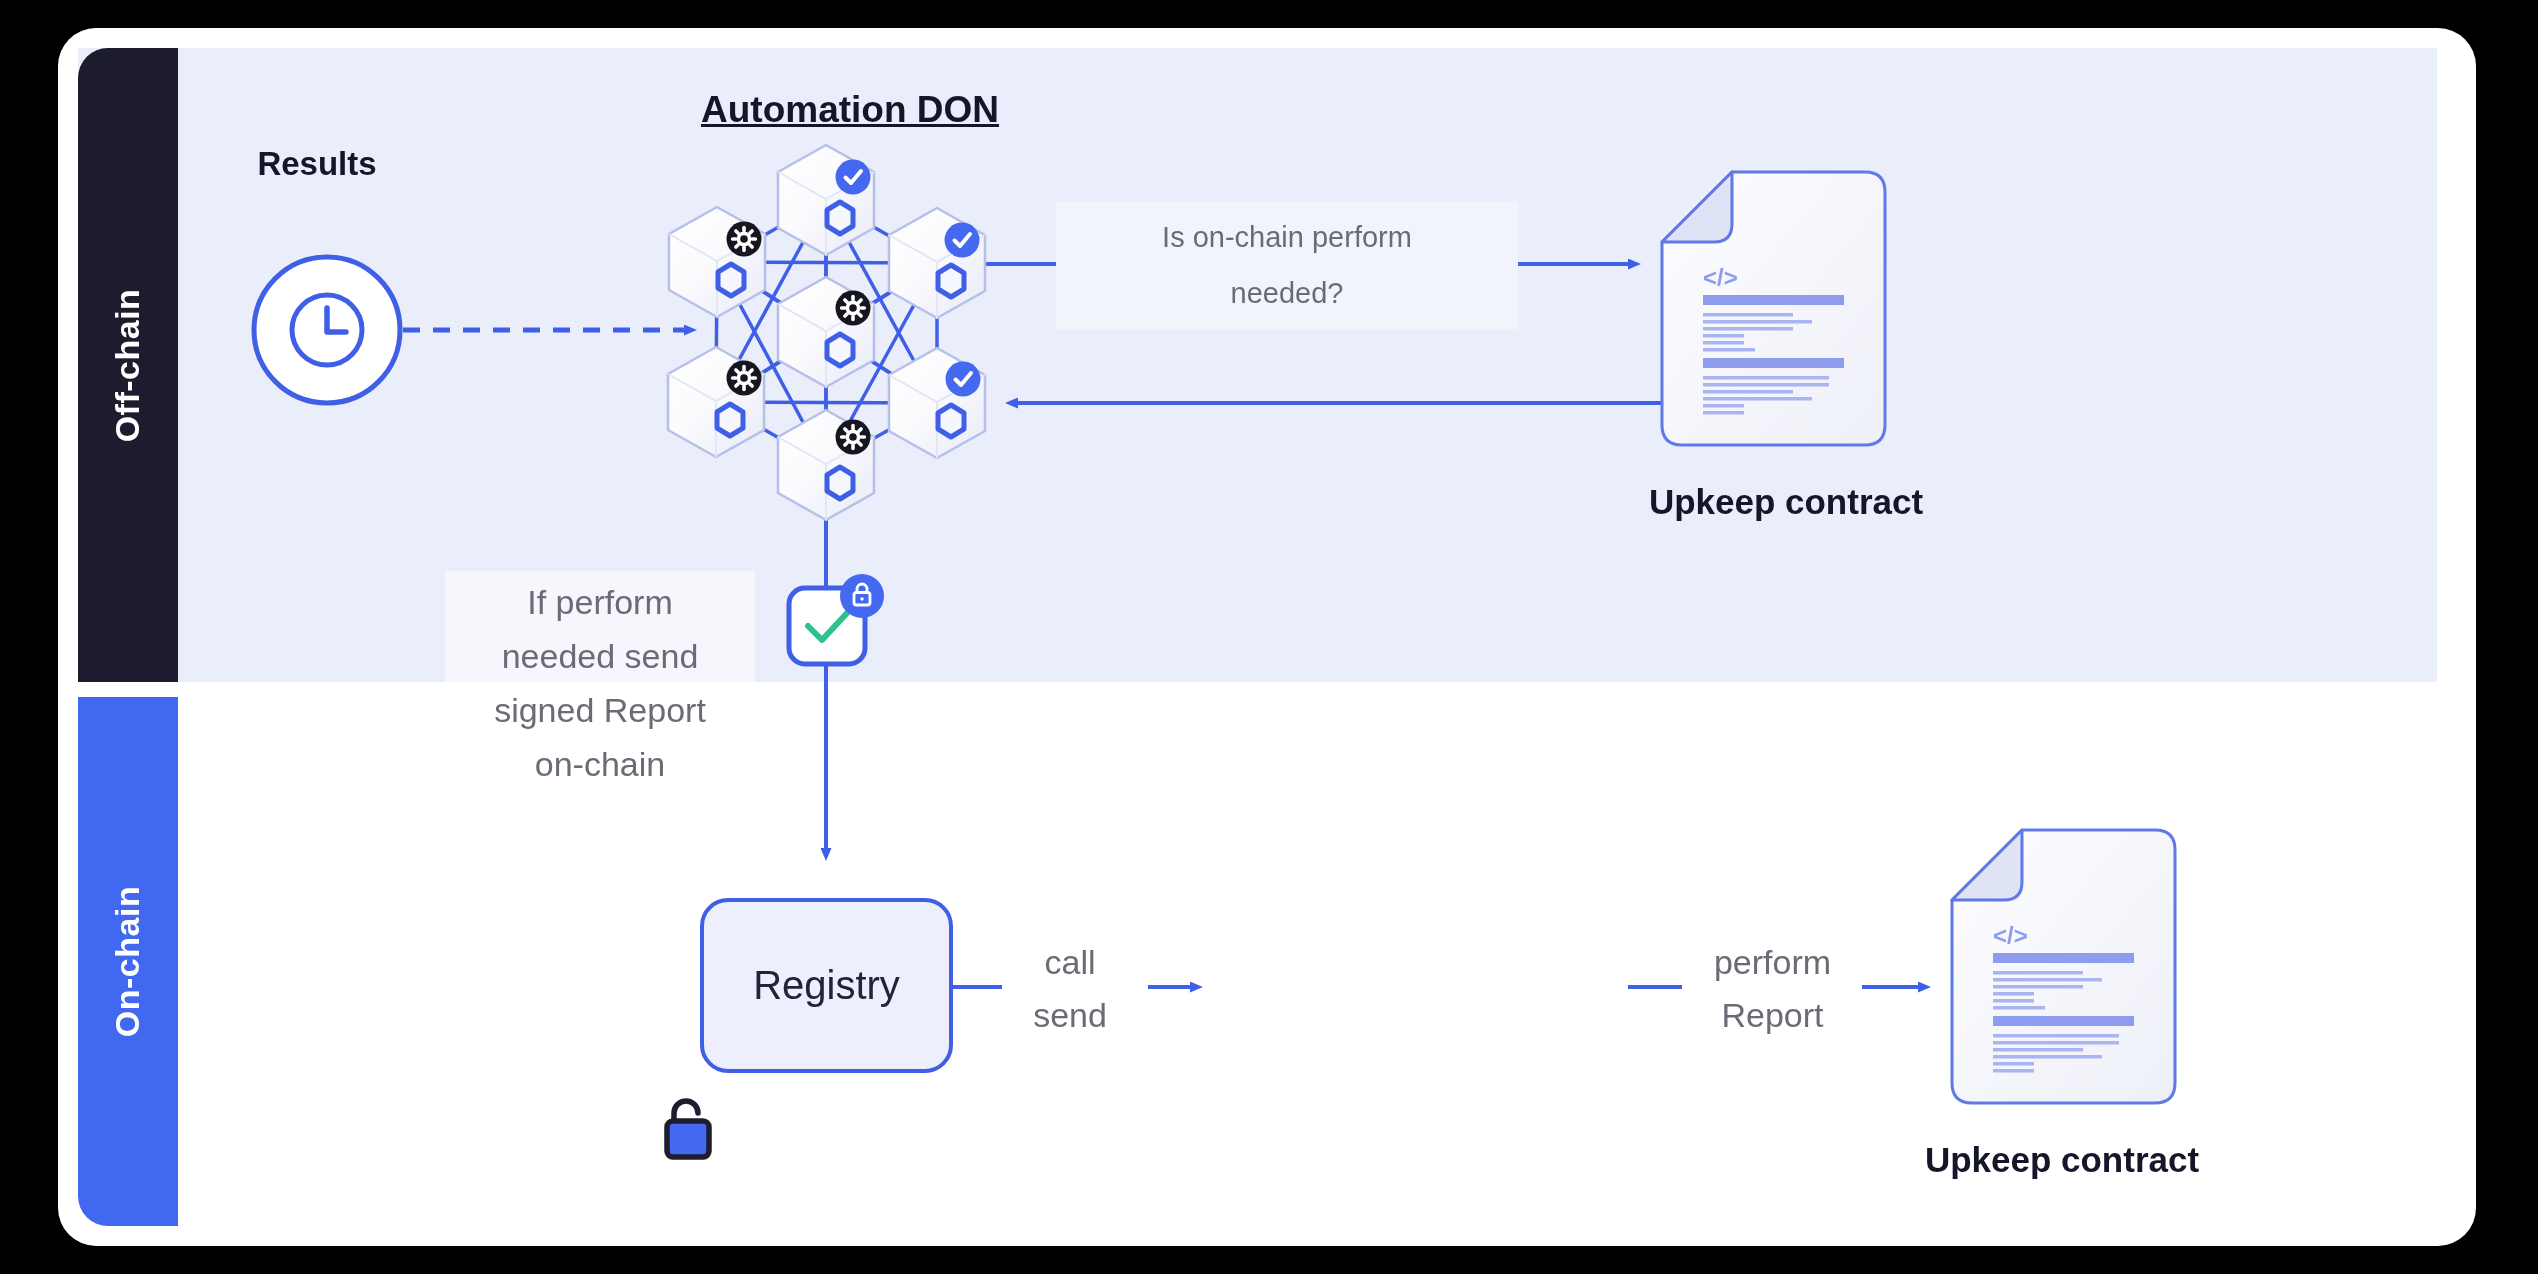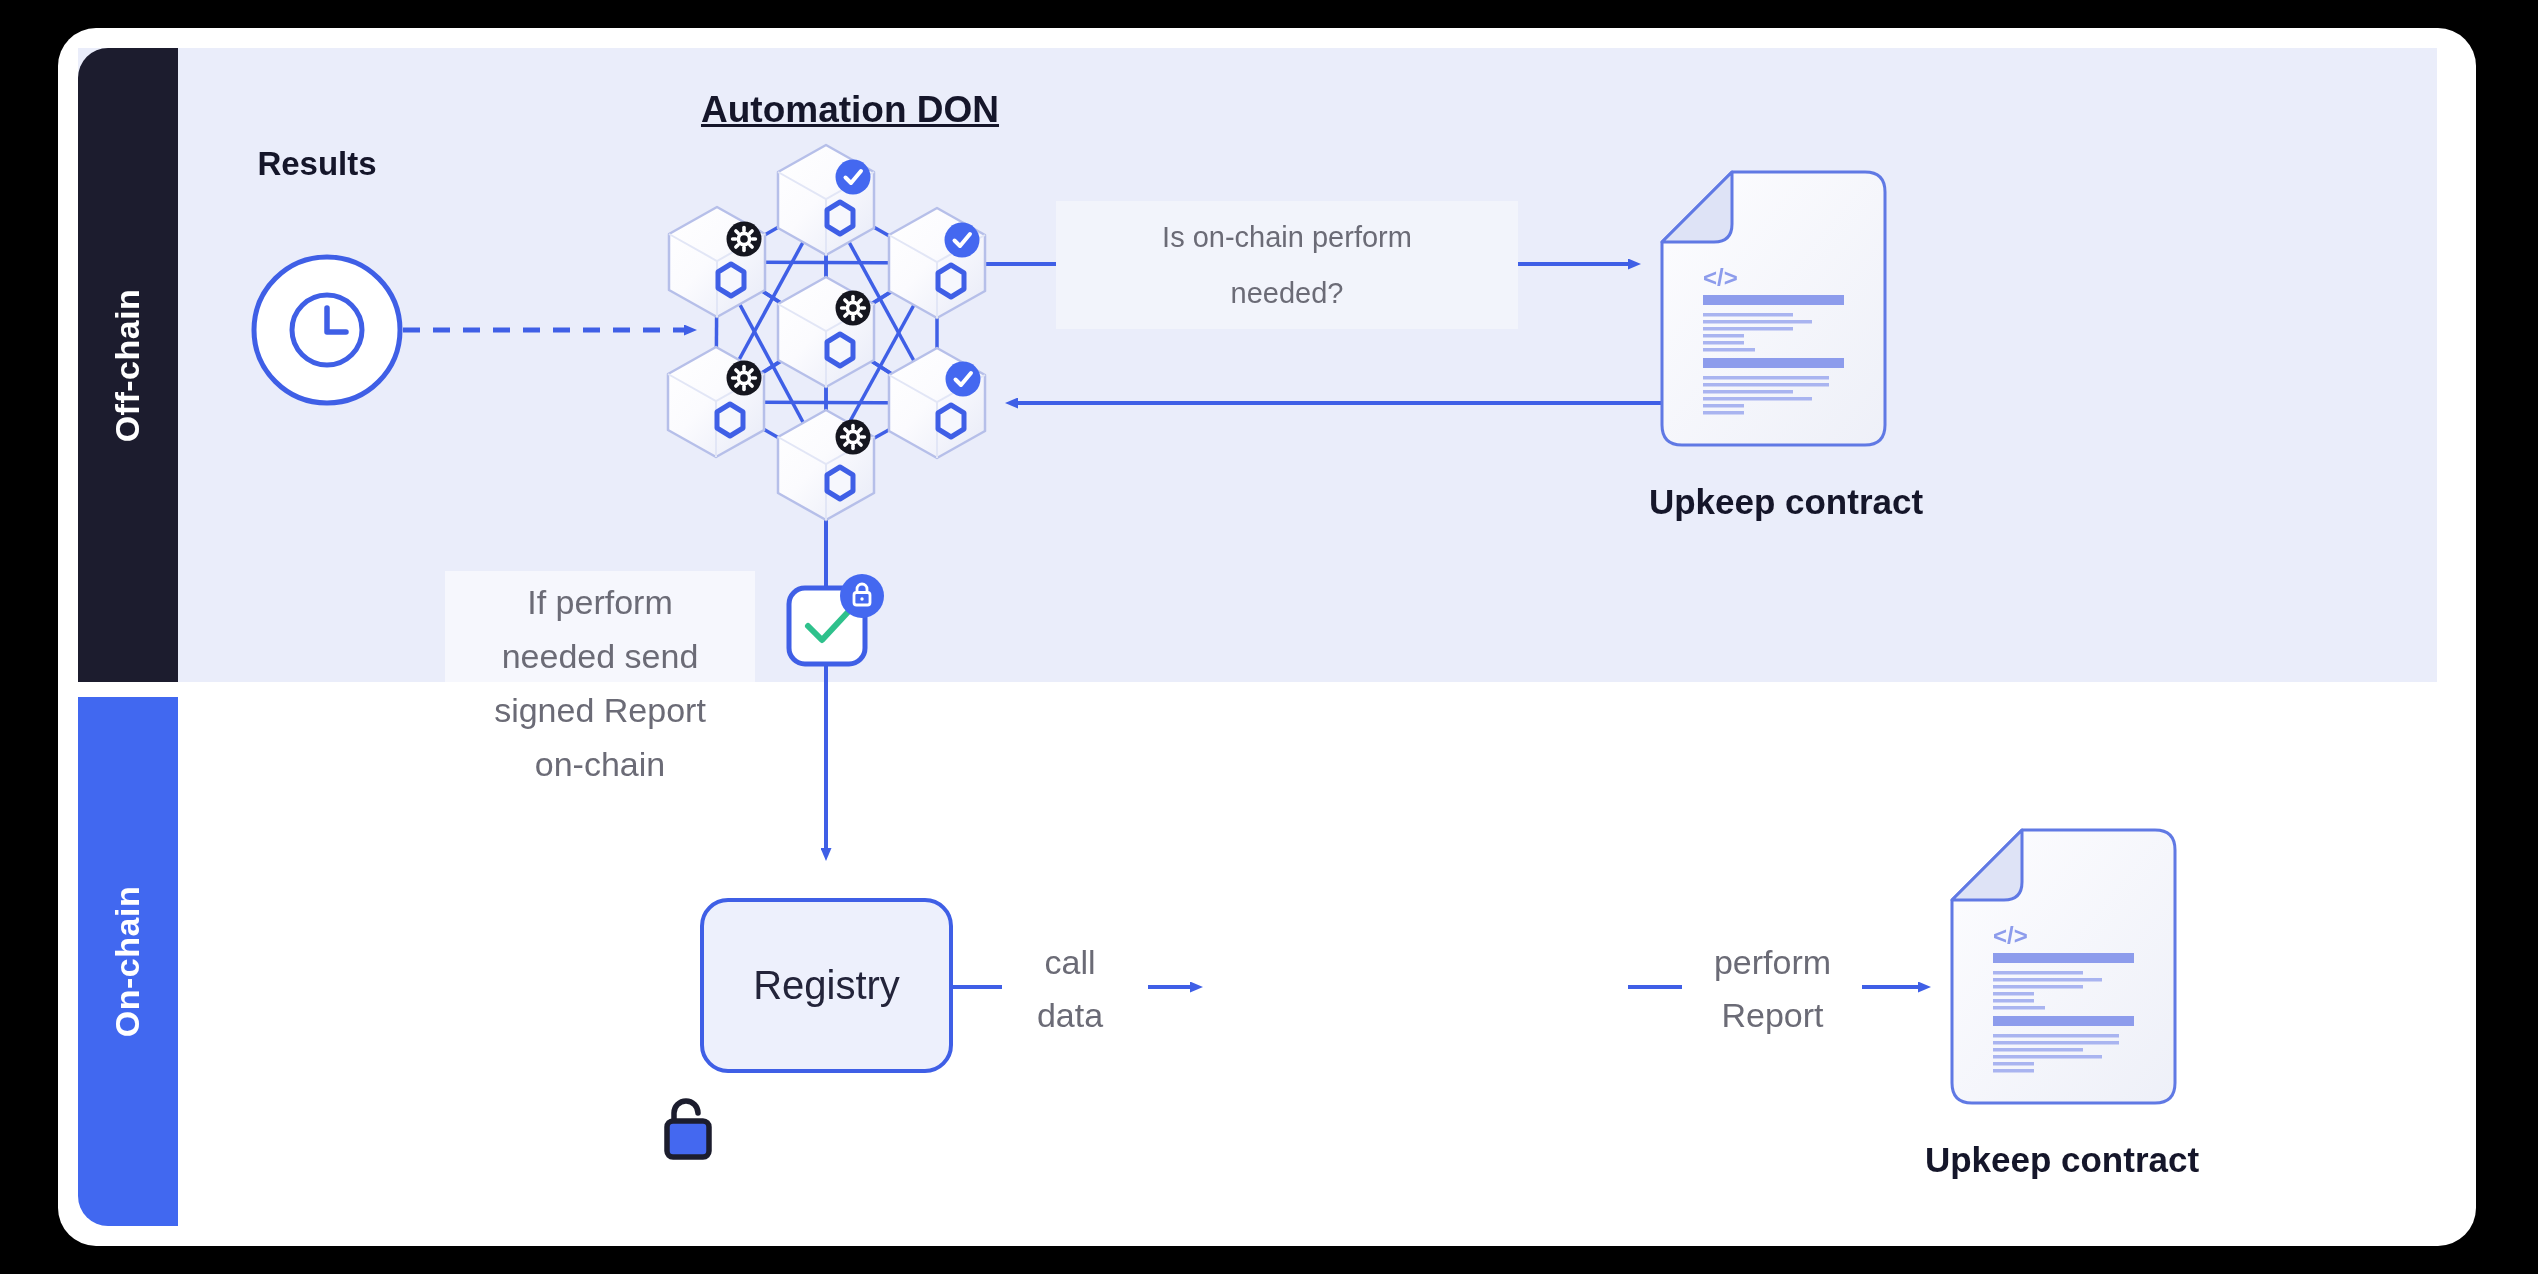--- a/index.html
+++ b/index.html
@@ -201,18 +201,18 @@
   <div class="lbl dark" id="upkeep-top-label">Upkeep contract</div>
   <div class="lbl ghost" id="report-note">If perform
 needed send
 signed Report
 on-chain</div>
 
   <div class="node-box" id="registry-box">
     <span>Registry</span>
   </div>
   <div class="lbl" id="call-data-label">call
-data</div>
+send</div>
   <div class="lbl" id="perform-upkeep-label">perform
 Report</div>
   <div class="lbl dark" id="upkeep-bottom-label">Upkeep contract</div>
 
 </div>
 
 </body></html>

